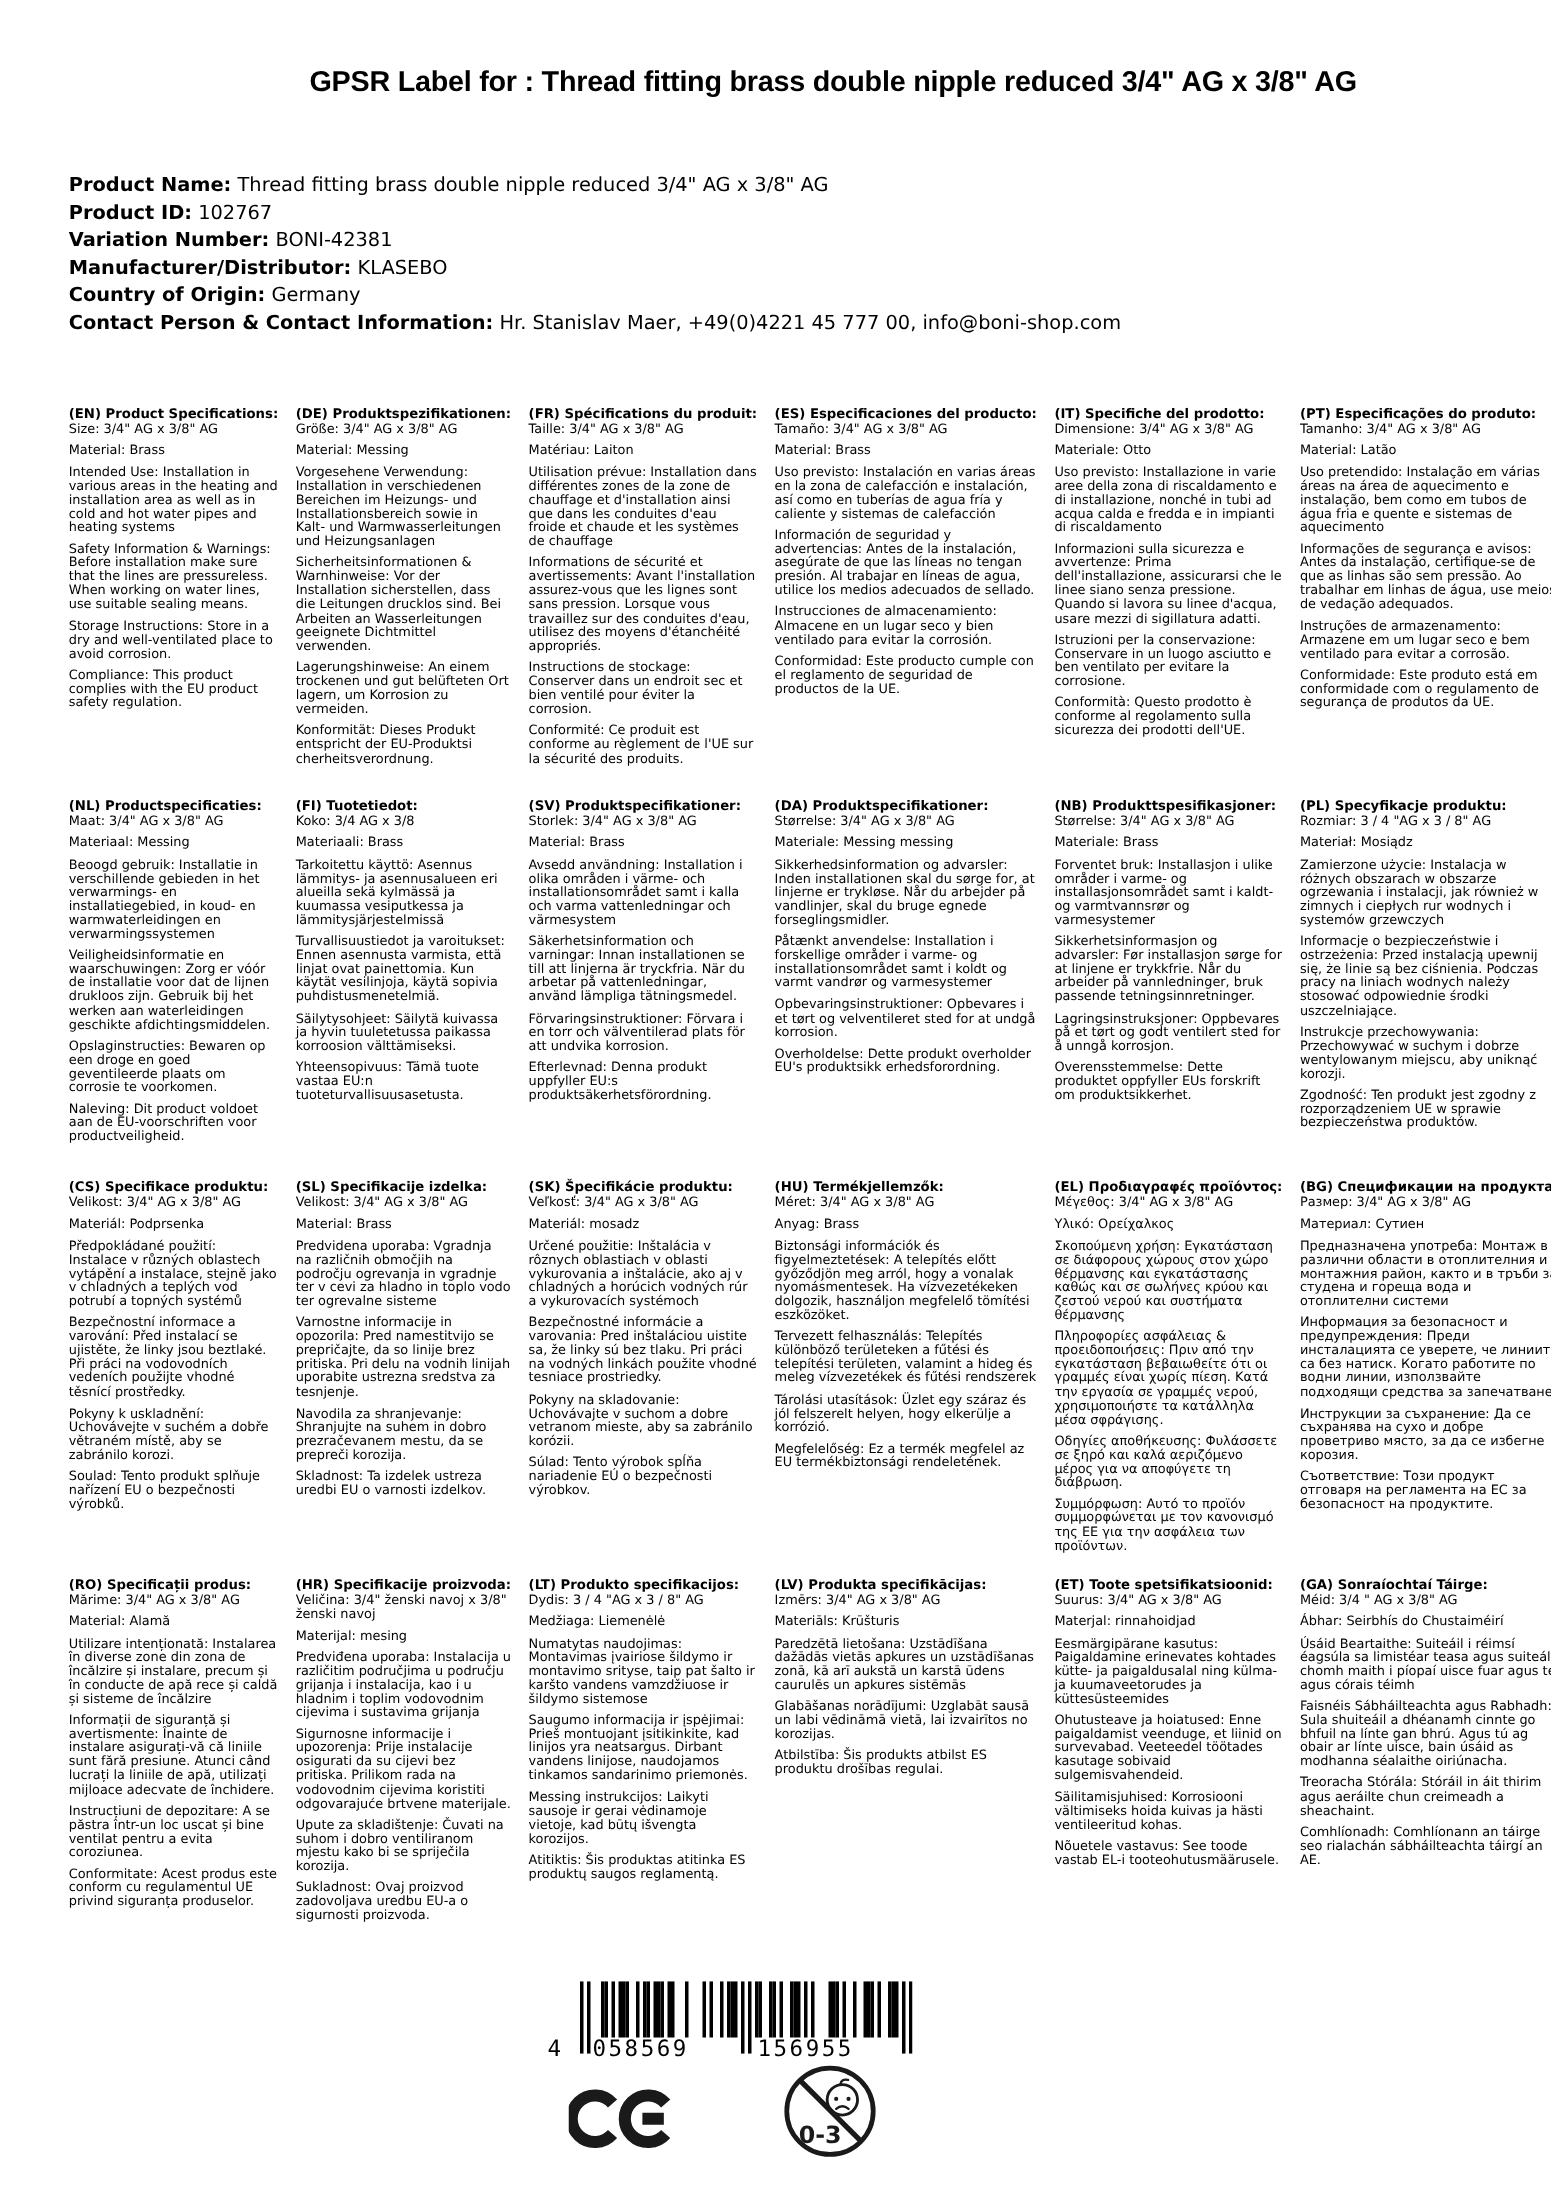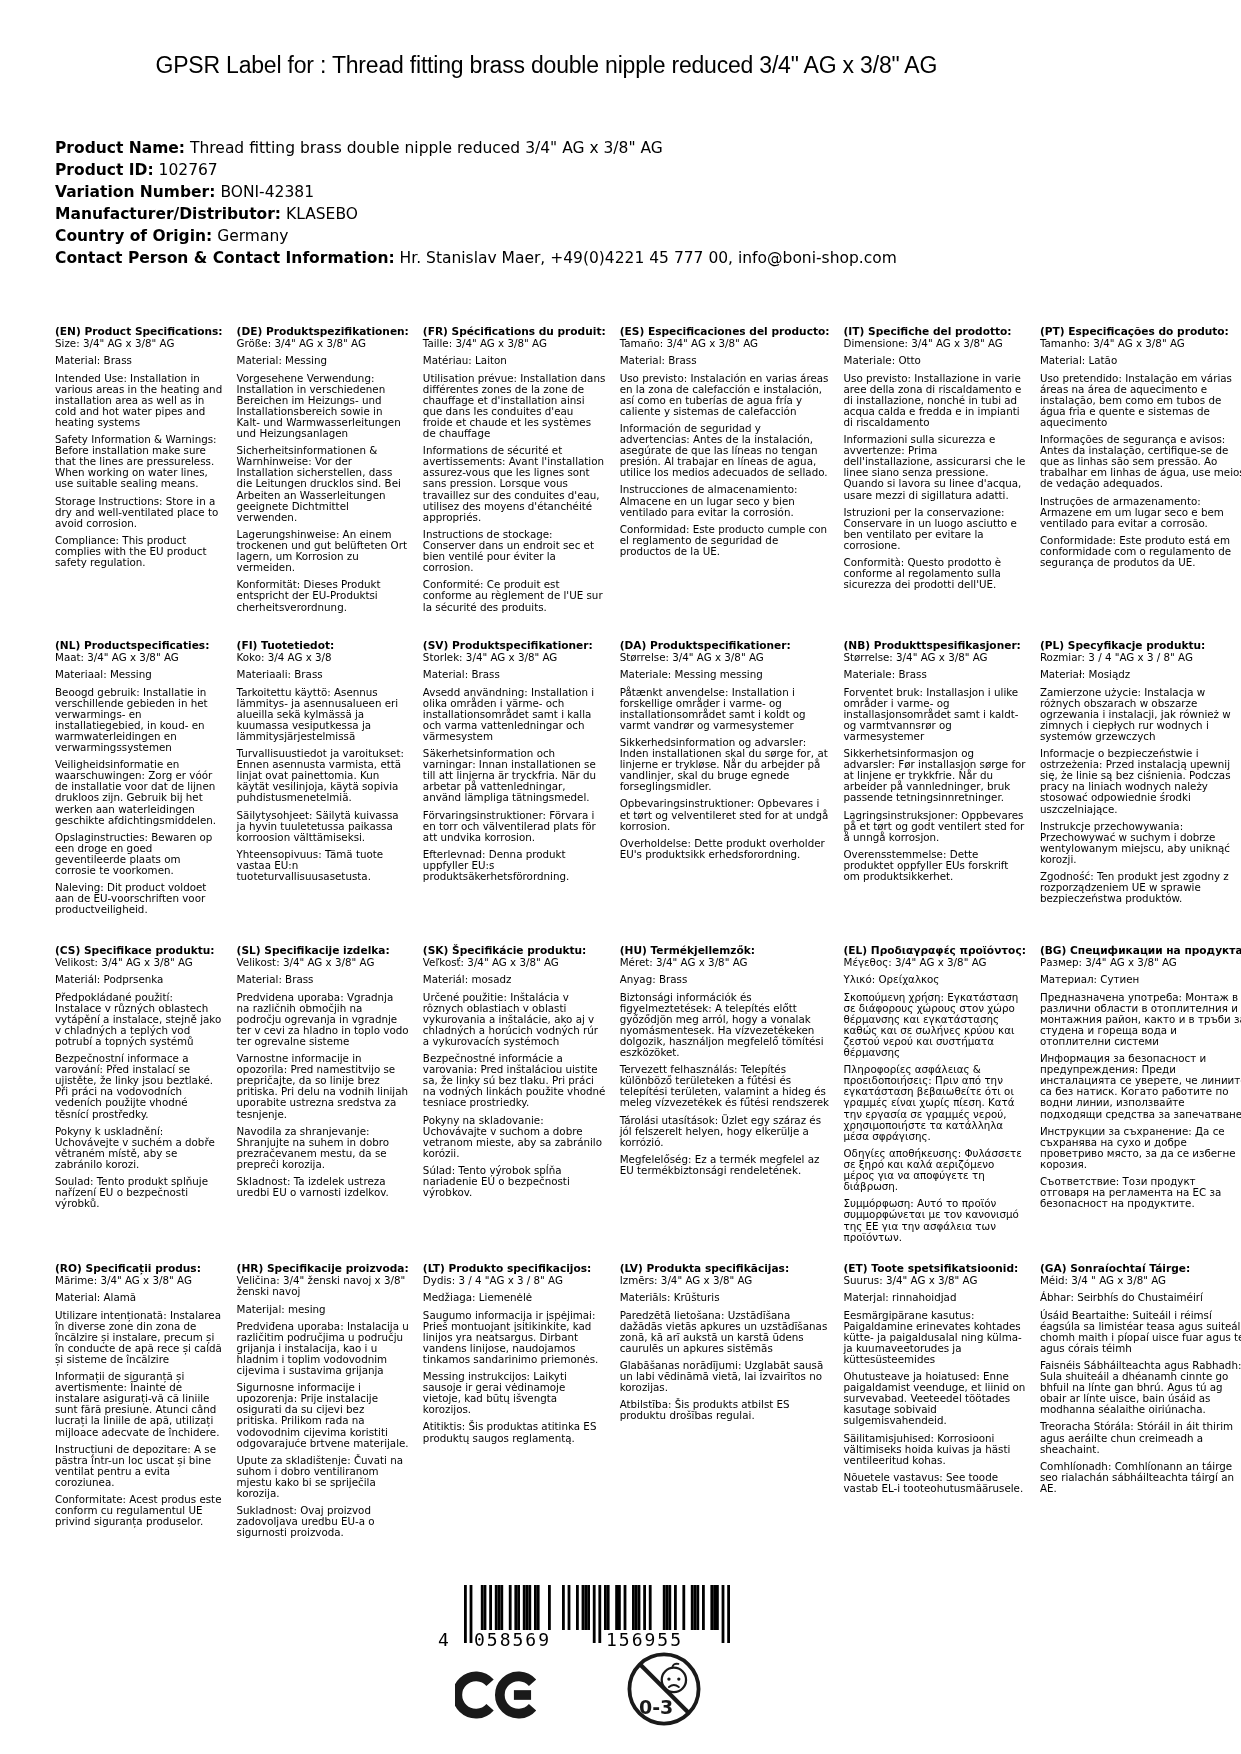--- a/index.html
+++ b/index.html
@@ -3,23 +3,23 @@
 <meta charset="utf-8">
 <style>
   * { margin:0; padding:0; box-sizing:border-box; }
   html,body { background:#fff; }
   .page {
     width:1241px; height:1754px; position:relative; overflow:hidden;
     background:#ffffff; color:#000;
     font-family:"DejaVu Sans", sans-serif;
   }
   .title {
-    margin:50px auto 0; width:930px; text-align:left;
+    margin:50px auto 0; width:930px; text-align:right;
     font-family:"Liberation Sans", sans-serif;
-    font-size:23px; font-weight:normal; line-height:1.35; letter-spacing:-0.2px;
+    font-size:23px; font-weight:bold; line-height:1.35; letter-spacing:-0.2px;
   }
   .product-info { margin:56px 0 0 55px; font-size:15.5px; line-height:1.42; }
   .pi-row { white-space:nowrap; }
   .pi-label { font-weight:bold; }
   .pi-value { font-weight:normal; }
   .specs-grid {
     margin:56px 50px 0 55px;
     display:grid;
     grid-template-columns:repeat(6, 1fr);
     column-gap:14px;
@@ -166,22 +166,22 @@
           <p class="spec-par">Förvaringsinstruktioner: Förvara i en torr och välventilerad plats för att undvika korrosion.</p>
           <p class="spec-par">Efterlevnad: Denna produkt uppfyller EU:s produktsäkerhetsförordning.</p>
         </div>
     </section>
 
     <section class="spec-block">
       <h2 class="spec-heading">(DA) Produktspecifikationer:</h2>
       <div class="spec-body">
           <p class="spec-par first">Størrelse: 3/4" AG x 3/8" AG</p>
           <p class="spec-par">Materiale: Messing messing</p>
+          <p class="spec-par">Sikkerhedsinformation og advarsler: Inden installationen skal du sørge for, at linjerne er trykløse. Når du arbejder på vandlinjer, skal du bruge egnede forseglingsmidler.</p>
           <p class="spec-par">Påtænkt anvendelse: Installation i forskellige områder i varme- og installationsområdet samt i koldt og varmt vandrør og varmesystemer</p>
-          <p class="spec-par">Sikkerhedsinformation og advarsler: Inden installationen skal du sørge for, at linjerne er trykløse. Når du arbejder på vandlinjer, skal du bruge egnede forseglingsmidler.</p>
           <p class="spec-par">Opbevaringsinstruktioner: Opbevares i et tørt og velventileret sted for at undgå korrosion.</p>
           <p class="spec-par">Overholdelse: Dette produkt overholder EU's produktsikk erhedsforordning.</p>
         </div>
     </section>
 
     <section class="spec-block">
       <h2 class="spec-heading">(NB) Produkttspesifikasjoner:</h2>
       <div class="spec-body">
           <p class="spec-par first">Størrelse: 3/4" AG x 3/8" AG</p>
           <p class="spec-par">Materiale: Brass</p>
@@ -298,20 +298,21 @@
           <p class="spec-par">Upute za skladištenje: Čuvati na suhom i dobro ventiliranom mjestu kako bi se spriječila korozija.</p>
           <p class="spec-par">Sukladnost: Ovaj proizvod zadovoljava uredbu EU-a o sigurnosti proizvoda.</p>
         </div>
     </section>
 
     <section class="spec-block">
       <h2 class="spec-heading">(LT) Produkto specifikacijos:</h2>
       <div class="spec-body">
           <p class="spec-par first">Dydis: 3 / 4 "AG x 3 / 8" AG</p>
           <p class="spec-par">Medžiaga: Liemenėlė</p>
+          <p class="spec-par">Numatytas naudojimas: Montavimas įvairiose šildymo ir montavimo srityse, taip pat šalto ir karšto vandens vamzdžiuose ir šildymo sistemose</p>
           <p class="spec-par">Saugumo informacija ir įspėjimai: Prieš montuojant įsitikinkite, kad linijos yra neatsargus. Dirbant vandens linijose, naudojamos tinkamos sandarinimo priemonės.</p>
           <p class="spec-par">Messing instrukcijos: Laikyti sausoje ir gerai vėdinamoje vietoje, kad būtų išvengta korozijos.</p>
           <p class="spec-par">Atitiktis: Šis produktas atitinka ES produktų saugos reglamentą.</p>
         </div>
     </section>
 
     <section class="spec-block">
       <h2 class="spec-heading">(LV) Produkta specifikācijas:</h2>
       <div class="spec-body">
           <p class="spec-par first">Izmērs: 3/4" AG x 3/8" AG</p>

